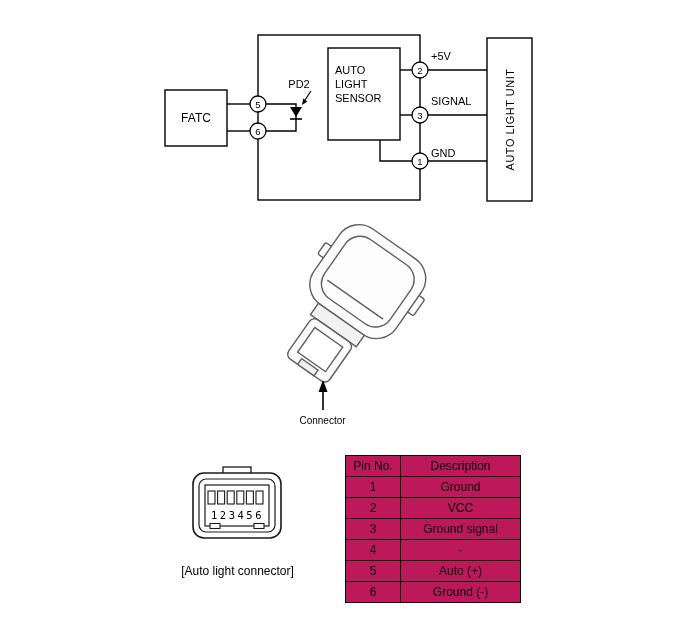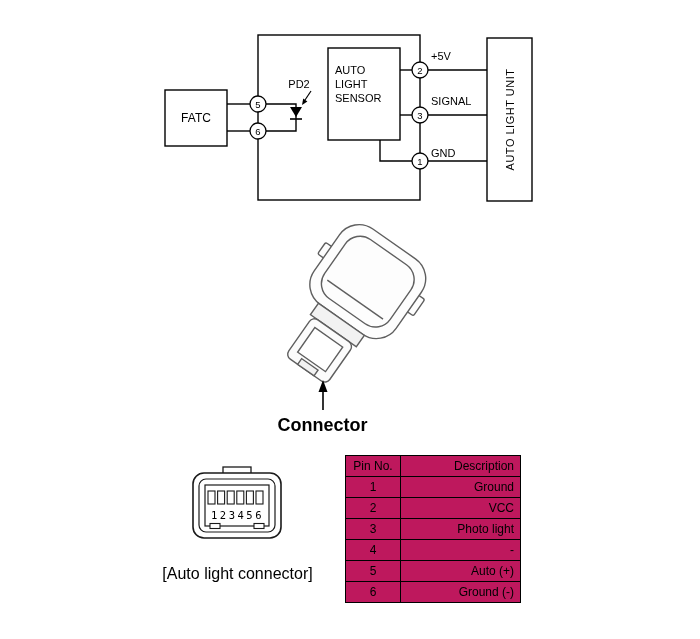--- a/index.html
+++ b/index.html
@@ -2,32 +2,32 @@
 <html><head>
 <meta charset="utf-8">
 <style>
   * { margin: 0; padding: 0; box-sizing: border-box; }
   html, body { background: #fff; }
   body { font-family: "Liberation Sans", sans-serif; color: #000; }
   .page { position: relative; width: 700px; height: 639px; background: #fff; overflow: hidden; }
   .abs { position: absolute; }
   svg { display: block; }
   svg text { font-family: "Liberation Sans", sans-serif; fill: #000; }
-  .caption { position: absolute; font-size: 16px; color: #000; text-align: center; line-height: 1.2; }
+  .caption { position: absolute; font-size: 12px; color: #000; text-align: center; line-height: 1.2; }
   .pin-table { border-collapse: collapse; font-size: 12px; background: #be185d; }
   .pin-table th, .pin-table td {
     border: 1px solid #000;
     text-align: center;
     vertical-align: middle;
     font-weight: 400;
     padding: 0 6px;
     height: 21px;
   }
   .pin-table th.col-pin, .pin-table td.col-pin { width: 55px; }
-  .pin-table th.col-desc, .pin-table td.col-desc { width: 120px; text-align: right; }
+  .pin-table th.col-desc, .pin-table td.col-desc { width: 120px; }
 </style>
 </head>
 <body>
 
 <div class="page">
 
   <svg class="abs" style="left:0; top:0;" width="700" height="215" viewBox="0 0 700 215">
     <g stroke="#000" stroke-width="1.4" fill="none">
 
       <rect x="258" y="35" width="162" height="165"></rect>
@@ -100,21 +100,21 @@
       <rect x="103" y="122" width="34" height="30" fill="#fff"></rect>
       <rect x="110" y="155" width="20" height="7" fill="#f2f2f2"></rect>
     </g>
 
     <g>
       <line x1="93" y1="188" x2="93" y2="168" stroke="#000" stroke-width="1.6"></line>
       <polygon points="93,158 88.5,170 97.5,170" fill="#000"></polygon>
     </g>
   </svg>
 
-  <div class="caption abs" style="left:260px; top:415px; width:125px; font-size:18px;font-weight:bold;">Connector</div>
+  <div class="caption abs" style="left:260px; top:415px; width:125px; font-size:10px;">Connector</div>
 
   <svg class="abs" style="left:180px; top:462px;" width="115" height="82" viewBox="0 0 115 82">
     <g stroke="#1a1a1a" fill="#fff">
       <rect x="43" y="5" width="28" height="11" stroke-width="1.3"></rect>
       <rect x="13" y="11" width="88" height="65" rx="11" stroke-width="1.6"></rect>
       <rect x="19" y="17" width="76" height="53" rx="7" stroke-width="1.2"></rect>
       <rect x="25" y="23" width="64" height="41" stroke-width="1.2"></rect>
       <g stroke-width="1.1">
         <rect x="28" y="29" width="7" height="13"></rect>
         <rect x="37.6" y="29" width="7" height="13"></rect>
@@ -142,21 +142,21 @@
       <tr>
         <td class="col-pin">1</td>
         <td class="col-desc">Ground</td>
       </tr>
       <tr>
         <td class="col-pin">2</td>
         <td class="col-desc">VCC</td>
       </tr>
       <tr>
         <td class="col-pin">3</td>
-        <td class="col-desc">Photo light</td>
+        <td class="col-desc">Ground signal</td>
       </tr>
       <tr>
         <td class="col-pin">4</td>
         <td class="col-desc">-</td>
       </tr>
       <tr>
         <td class="col-pin">5</td>
         <td class="col-desc">Auto (+)</td>
       </tr>
       <tr>

